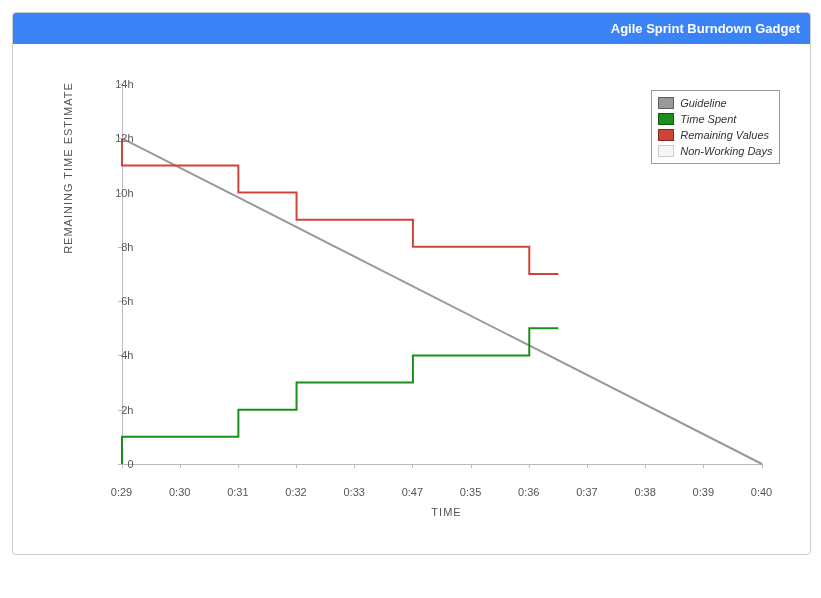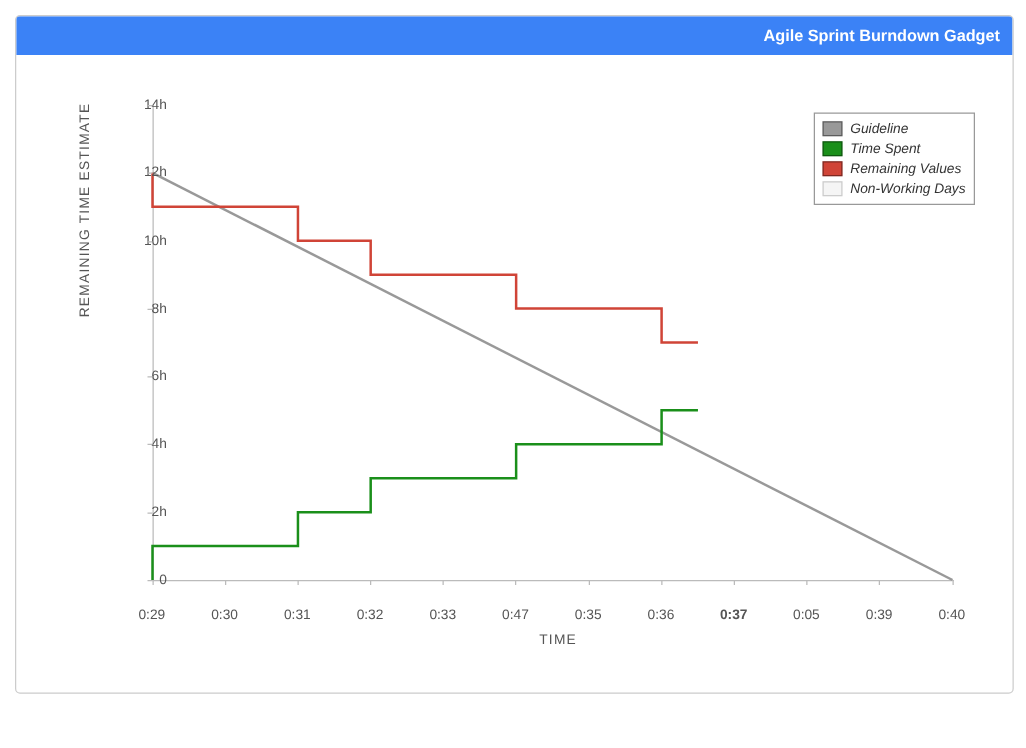--- a/index.html
+++ b/index.html
@@ -197,23 +197,23 @@
         <div class="tick-x" style="left: 254.545px;">0:32</div>
         <div class="tick-mark-x" style="left: 254.545px;"></div>
         <div class="tick-x" style="left: 312.727px;">0:33</div>
         <div class="tick-mark-x" style="left: 312.727px;"></div>
         <div class="tick-x" style="left: 370.909px;">0:47</div>
         <div class="tick-mark-x" style="left: 370.909px;"></div>
         <div class="tick-x" style="left: 429.091px;">0:35</div>
         <div class="tick-mark-x" style="left: 429.091px;"></div>
         <div class="tick-x" style="left: 487.273px;">0:36</div>
         <div class="tick-mark-x" style="left: 487.273px;"></div>
-        <div class="tick-x" style="left: 545.455px; font-weight: bold;">0:37</div>
+        <div class="tick-x" style="left: 545.455px;">0:37</div>
         <div class="tick-mark-x" style="left: 545.455px;"></div>
-        <div class="tick-x" style="left: 603.636px;">0:05</div>
+        <div class="tick-x" style="left: 603.636px;">0:38</div>
         <div class="tick-mark-x" style="left: 603.636px;"></div>
         <div class="tick-x" style="left: 661.818px;">0:39</div>
         <div class="tick-mark-x" style="left: 661.818px;"></div>
         <div class="tick-x" style="left: 720px;">0:40</div>
         <div class="tick-mark-x" style="left: 720px;"></div>
       </div>
   </div>
 </div>
 
 </body></html>

